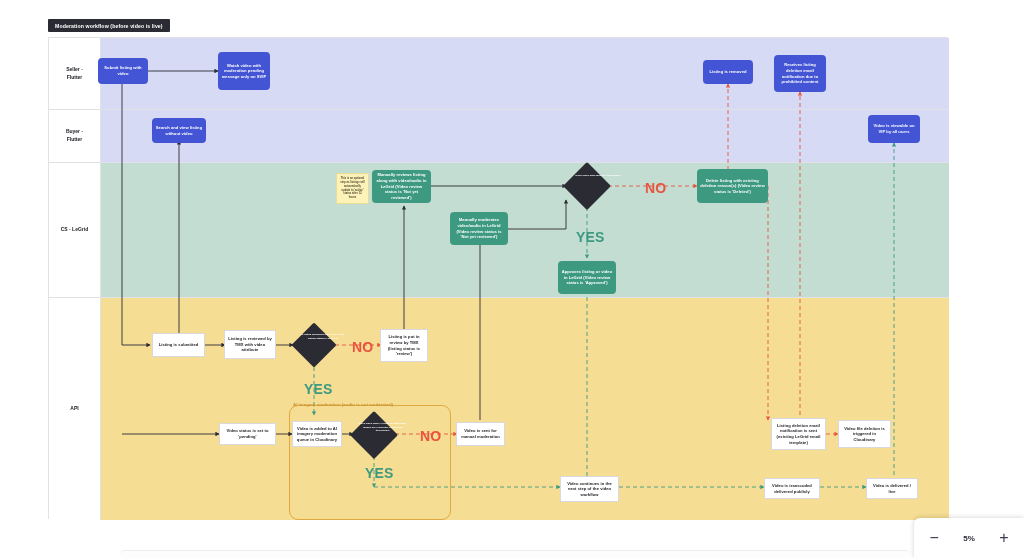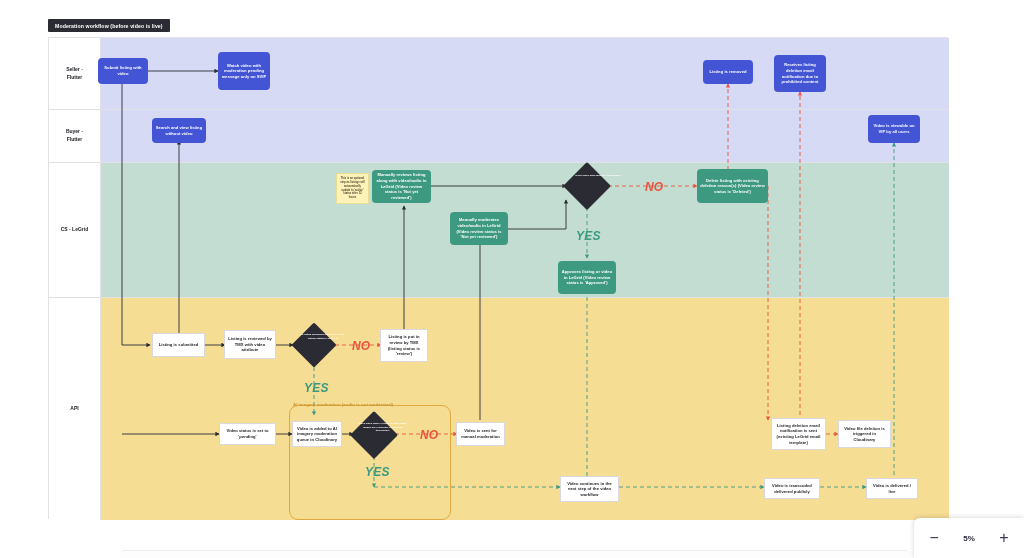--- a/index.html
+++ b/index.html
@@ -87,24 +87,23 @@
     line-height: 1.4;
     text-align: center;
     width: 150%;
     margin-left: -25%;
   }
   .diamond-wrap { position: absolute; display: flex; align-items: center; justify-content: center; z-index: 5; }
 
   
   .edge-label {
     position: absolute;
-    font-size: 12px; font-weight: bold;
+    font-size: 14px; font-weight: bold;
     z-index: 6;
     letter-spacing: .2px;
-    font-style: italic;
   }
   .lbl-no  { color: #e8553f; }
   .lbl-yes { color: #3d9a80; }
 
   
   #ai-group {
     position: absolute;
     border: 1px solid #e0a93f;
     border-radius: 9px;
     z-index: 1;

